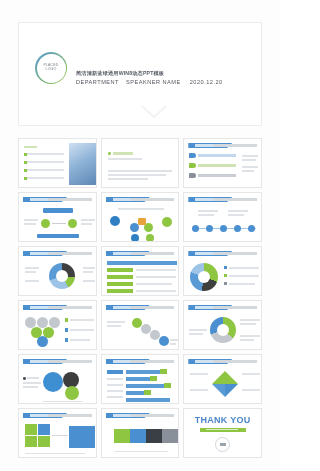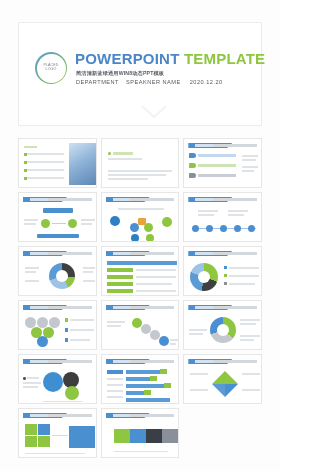--- a/index.html
+++ b/index.html
@@ -112,24 +112,20 @@
   <div class="hero">
     <div class="hero-inner">
 
       <div class="logo-circle">
         <div class="logo-inner">
           <span>PLACED</span>
           <span>LOGO</span>
         </div>
       </div>
 
-      <div class="title-row">
-        <span class="t-blue">POWERPOINT</span>
-        <span class="t-green">TEMPLATE</span>
-      </div>
 
       <div class="subtitle-cn">简洁清新蓝绿通用WIN8动态PPT模板</div>
 
       <div class="meta-row">
         <span>DEPARTMENT</span><i class="gap"></i><span>SPEAKNER NAME</span><i class="gap2"></i><span>2020.12.20</span>
       </div>
 
       <div class="chevron">
         <svg width="26" height="13" viewBox="0 0 26 13">
           <polyline points="1,1 13,12 25,1" fill="none" stroke="#f2f3f5" stroke-width="2.2"></polyline>
@@ -413,15 +409,26 @@
           <div class="txt"></div>
         </div>
       <div class="hdr-right"></div>
       <div class="sq" style="left:12px;top:20px;width:16px;height:14px;background:#8ec641;"></div>
       <div class="sq" style="left:28px;top:20px;width:16px;height:14px;background:#4a8fd0;"></div>
       <div class="sq" style="left:44px;top:20px;width:16px;height:14px;background:#3a3f45;"></div>
       <div class="sq" style="left:60px;top:20px;width:16px;height:14px;background:#8a9099;"></div>
       <div class="ln" style="left:12px;top:42px;width:54px;height:1.4px;"></div>
     </div>
 
+    <div class="thumb">
+      <div class="ty">
+        <div class="ty-title">THANK YOU</div>
+        <div class="ty-bar">
+            <div class="sub"></div>
+          </div>
+        <div class="ty-logo">
+            <div class="m"></div>
+          </div>
+      </div>
+    </div>
 
   </div>
 </div>
 
 </body></html>

